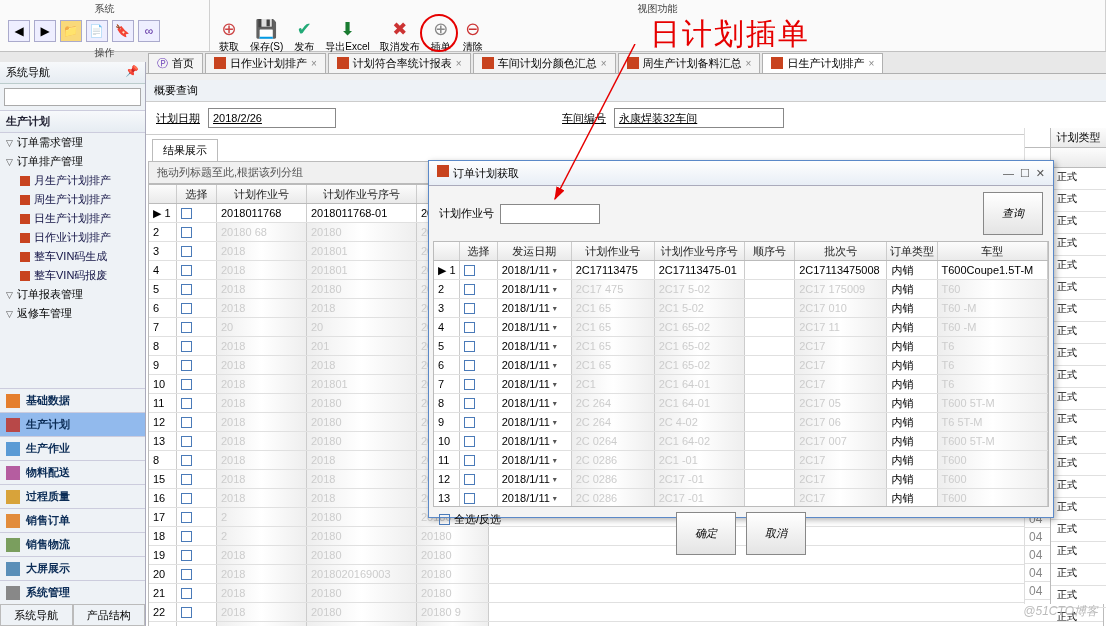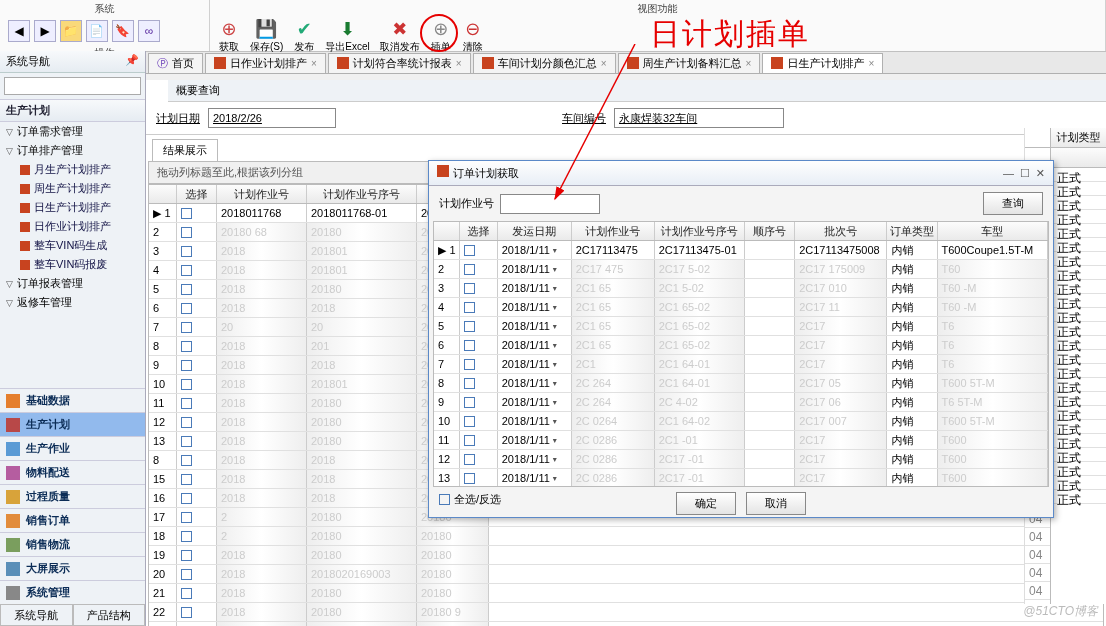--- a/index.html
+++ b/index.html
@@ -13,38 +13,38 @@
 .ribbon-btn .lbl { font-size: 10px; }
 .ops-row { display:flex; gap:4px; padding:4px; }
 .ops-row .smbtn { width:22px; height:22px; border:1px solid #aac; background:#eef; display:flex; align-items:center; justify-content:center; font-size:12px; }
 
 .tabbar { height: 22px; background: #e8e8e8; border-bottom: 1px solid #b0b0b0; display: flex; align-items:center; padding-left: 148px; }
 .tab { padding: 2px 8px; border: 1px solid #b0b0b0; border-bottom:none; background:#f4f4f4; display:flex; align-items:center; gap:4px; margin-right:2px; font-size:11px; }
 .tab.active { background:#fff; }
 .tab .tico { width:12px; height:12px; background:#c8431f; }
 .close-x { color:#888; font-size:10px; }
 
-.leftnav { position:absolute; left:0; top:51px; bottom:0; width:146px; background:#eef2f6; border-right:1px solid #aab; }
+.leftnav { position:absolute; left:0; top:62px; bottom:0; width:146px; background:#eef2f6; border-right:1px solid #aab; }
 .leftnav-head { background:linear-gradient(#f7f9fb,#e6ecf2); border-bottom:1px solid #bcc; padding:3px 6px; display:flex; justify-content:space-between; font-size:11px; }
 .search { padding:4px; }
 .search input { width:100%; height:18px; border:1px solid #aaa; font-size:10px; }
 .nav-section { background:linear-gradient(#f7f9fb,#e6ecf2); border-top:1px solid #ccd; border-bottom:1px solid #ccd; padding:3px 6px; font-weight:bold; color:#223; }
 .nav-item { padding:2px 4px 2px 20px; display:flex; align-items:center; gap:4px; color:#114; }
 .nav-item .dot { width:10px; height:10px; background:#c8431f; }
 .nav-expand { display:flex; align-items:center; gap:4px; padding:2px 6px; }
 .nav-expand .chev { font-size:9px; color:#555; }
 .cat-list { position:absolute; bottom:22px; left:0; right:0; }
 .cat-item { padding:4px 6px; border-top:1px solid #ccd; display:flex; align-items:center; gap:6px; font-size:11px; font-weight:bold; color:#0b2c56; }
 .cat-item.sel { background:#92baed; }
 .cat-item .ci { width:14px; height:14px; }
 .foot-tabs { position:absolute; bottom:0; left:0; right:0; height:22px; background:#eef2f6; display:flex; }
 .foot-tab { flex:1; text-align:center; border:1px solid #bbb; padding:3px 0; font-size:11px; }
 
 .main { position:absolute; left:146px; right:0; top:80px; bottom:0; background:#fff; }
-.summary-bar { padding:3px 8px; background:#eef2f6; border-bottom:1px solid #ccc; font-size:11px;margin-left:22px; }
+.summary-bar { padding:3px 8px; background:#eef2f6; border-bottom:1px solid #ccc; font-size:11px; }
 .filter-row { display:flex; align-items:center; gap:8px; padding:6px 10px; border-bottom:1px solid #ccc;text-decoration:underline; }
 .filter-row label { font-size:11px; }
 .filter-row input { height:20px; border:1px solid #888; padding:0 4px; font-size:11px; }
 .small-tab { display:inline-block; padding:3px 10px; border:1px solid #bbb; border-bottom:none; background:#fff; margin:4px 0 0 6px; font-size:11px; }
 .groupbar { padding:3px 8px; background:#f0f0f0; border:1px solid #bbb; font-size:11px; color:#555; margin:0 2px; }
 .grid { border:1px solid #bbb; margin:0 2px; overflow:hidden; }
 .grid-head, .grid-row { display:flex; }
 .grid-head { background:linear-gradient(#fcfcfc,#eaeaea); border-bottom:1px solid #bbb; }
 .gc { border-right:1px solid #ccc; padding:2px 4px; font-size:11px; overflow:hidden; white-space:nowrap; height:18px; display:flex; align-items:center; }
 .gc.h { justify-content:center; color:#222; }
@@ -52,33 +52,33 @@
 .blur { color:#ccc; background:linear-gradient(90deg,#eee,#fff,#eee); }
 .chk { width:11px; height:11px; border:1px solid #4a7ab8; display:inline-block; }
 .w-idx{width:28px}.w-sel{width:40px}.w-job{width:90px}.w-seq{width:110px}.w-bat{width:72px}
 .wm-idx{width:28px}.wm-sel{width:40px}.wm-date{width:80px}.wm-job{width:90px}.wm-seq{width:98px}.wm-ord{width:54px}.wm-bat{width:100px}.wm-type{width:54px}.wm-car{width:120px}
 
 .modal { position:absolute; left:428px; top:160px; width:626px; height:358px; background:#f4f4f4; border:1px solid #5b89c8; box-shadow:2px 2px 6px rgba(0,0,0,0.3); }
 .modal-title { background:linear-gradient(#fefefe,#e8eef6); padding:4px 8px; border-bottom:1px solid #aab; display:flex; justify-content:space-between; align-items:center; font-size:11px; }
 .modal-title .wbtns { display:flex; gap:6px; font-size:10px; color:#555; }
 .modal-filter { display:flex; align-items:center; gap:6px; padding:6px 10px; }
 .modal-filter input { width:100px; height:20px; border:1px solid #888; }
-.modal-btn { padding:3px 18px; border:1px solid #888; background:linear-gradient(#fff,#e4e4e4); }
+.modal-btn { padding:13px 18px; border:1px solid #888; background:linear-gradient(#fff,#e4e4e4);font-style:italic; }
 .modal-grid { margin:0 4px; border:1px solid #bbb; background:#fff; height:266px; overflow:hidden; }
 .modal-foot { display:flex; justify-content:center; gap:10px; padding:5px; position:relative; }
 .modal-foot .sel-all { position:absolute; left:10px; display:flex; align-items:center; gap:4px; }
 .dd { width:10px; display:inline-flex; justify-content:center; color:#555; font-size:8px; }
 
 .annotation-title { position:absolute; left:650px; top:14px; font-size:30px; color:#e60000; font-family:"SimSun"; letter-spacing:2px; }
 .annotation-circle { position:absolute; left:420px; top:14px; width:38px; height:38px; border:2px solid #e60000; border-radius:50%; }
 .annotation-arrow { position:absolute; left:440px; top:44px; width:200px; height:170px; pointer-events:none; }
 
 .right-strip { position:absolute; right:0; top:128px; width:56px; bottom:22px; background:#fff; border-left:1px solid #bbb; }
 .right-strip .rsh { background:linear-gradient(#fcfcfc,#eaeaea); border-bottom:1px solid #bbb; height:20px; display:flex; align-items:center; justify-content:center; font-size:11px; }
-.right-strip .rsr { height:14px; border-bottom:1px solid #e0e0e0; padding:2px 6px; font-size:12px; }
+.right-strip .rsr { height:22px; border-bottom:1px solid #e0e0e0; padding:2px 6px; font-size:10px; }
 .right-ext { position:absolute; right:56px; top:128px; width:26px; bottom:22px; background:#fff; border-left:1px solid #ddd; }
 .right-ext .rsr2 { height:18px; border-bottom:1px solid #e0e0e0; padding:2px 4px; font-size:12px; color:#888; }
 .right-ext .rsh2 { height:20px; border-bottom:1px solid #bbb; }
 .qbtn { position:absolute; right:6px; top:110px; padding:3px 14px; border:1px solid #888; background:linear-gradient(#fff,#e4e4e4); font-size:11px; }
 .watermark { position:absolute; right:8px; bottom:6px; color:#bbb; font-size:12px; font-style:italic; }
 </style>
 </head>
 <body>
 
 <div class="ribbon">

